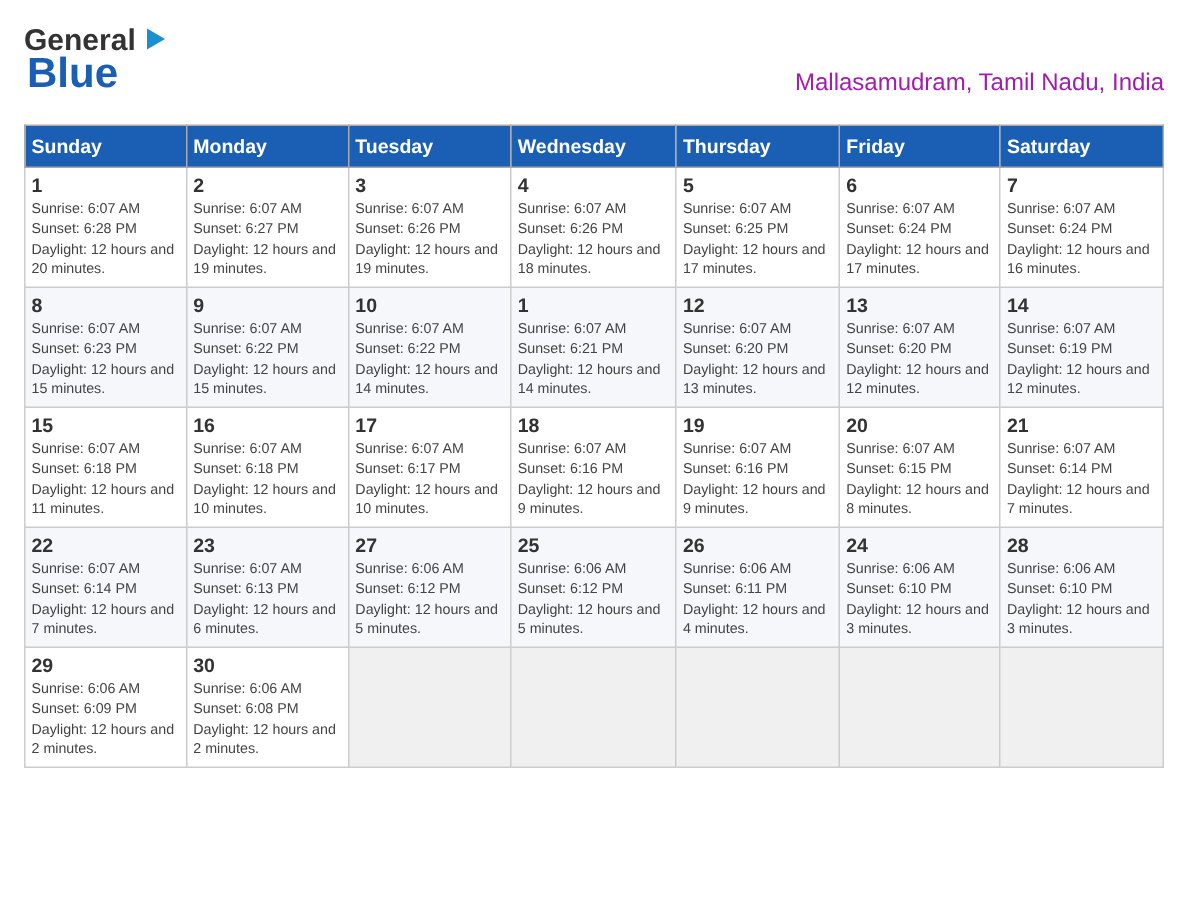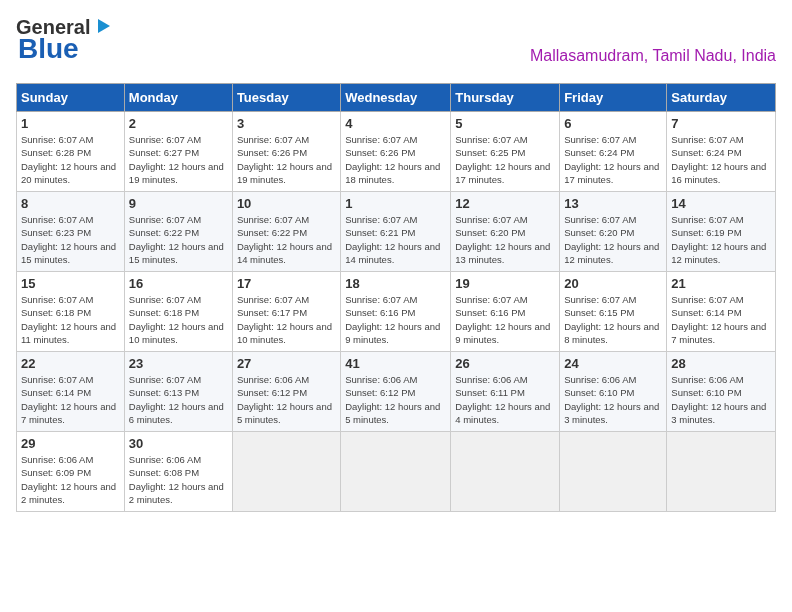--- a/index.html
+++ b/index.html
@@ -253,21 +253,21 @@
 Sunset: 6:13 PM
 Daylight: 12 hours and 6 minutes.</div>
         </td>
         <td>
           <span class="day-num">27</span>
           <div class="cell-info">Sunrise: 6:06 AM
 Sunset: 6:12 PM
 Daylight: 12 hours and 5 minutes.</div>
         </td>
         <td>
-          <span class="day-num">41</span>
+          <span class="day-num">25</span>
           <div class="cell-info">Sunrise: 6:06 AM
 Sunset: 6:12 PM
 Daylight: 12 hours and 5 minutes.</div>
         </td>
         <td>
           <span class="day-num">26</span>
           <div class="cell-info">Sunrise: 6:06 AM
 Sunset: 6:11 PM
 Daylight: 12 hours and 4 minutes.</div>
         </td>

